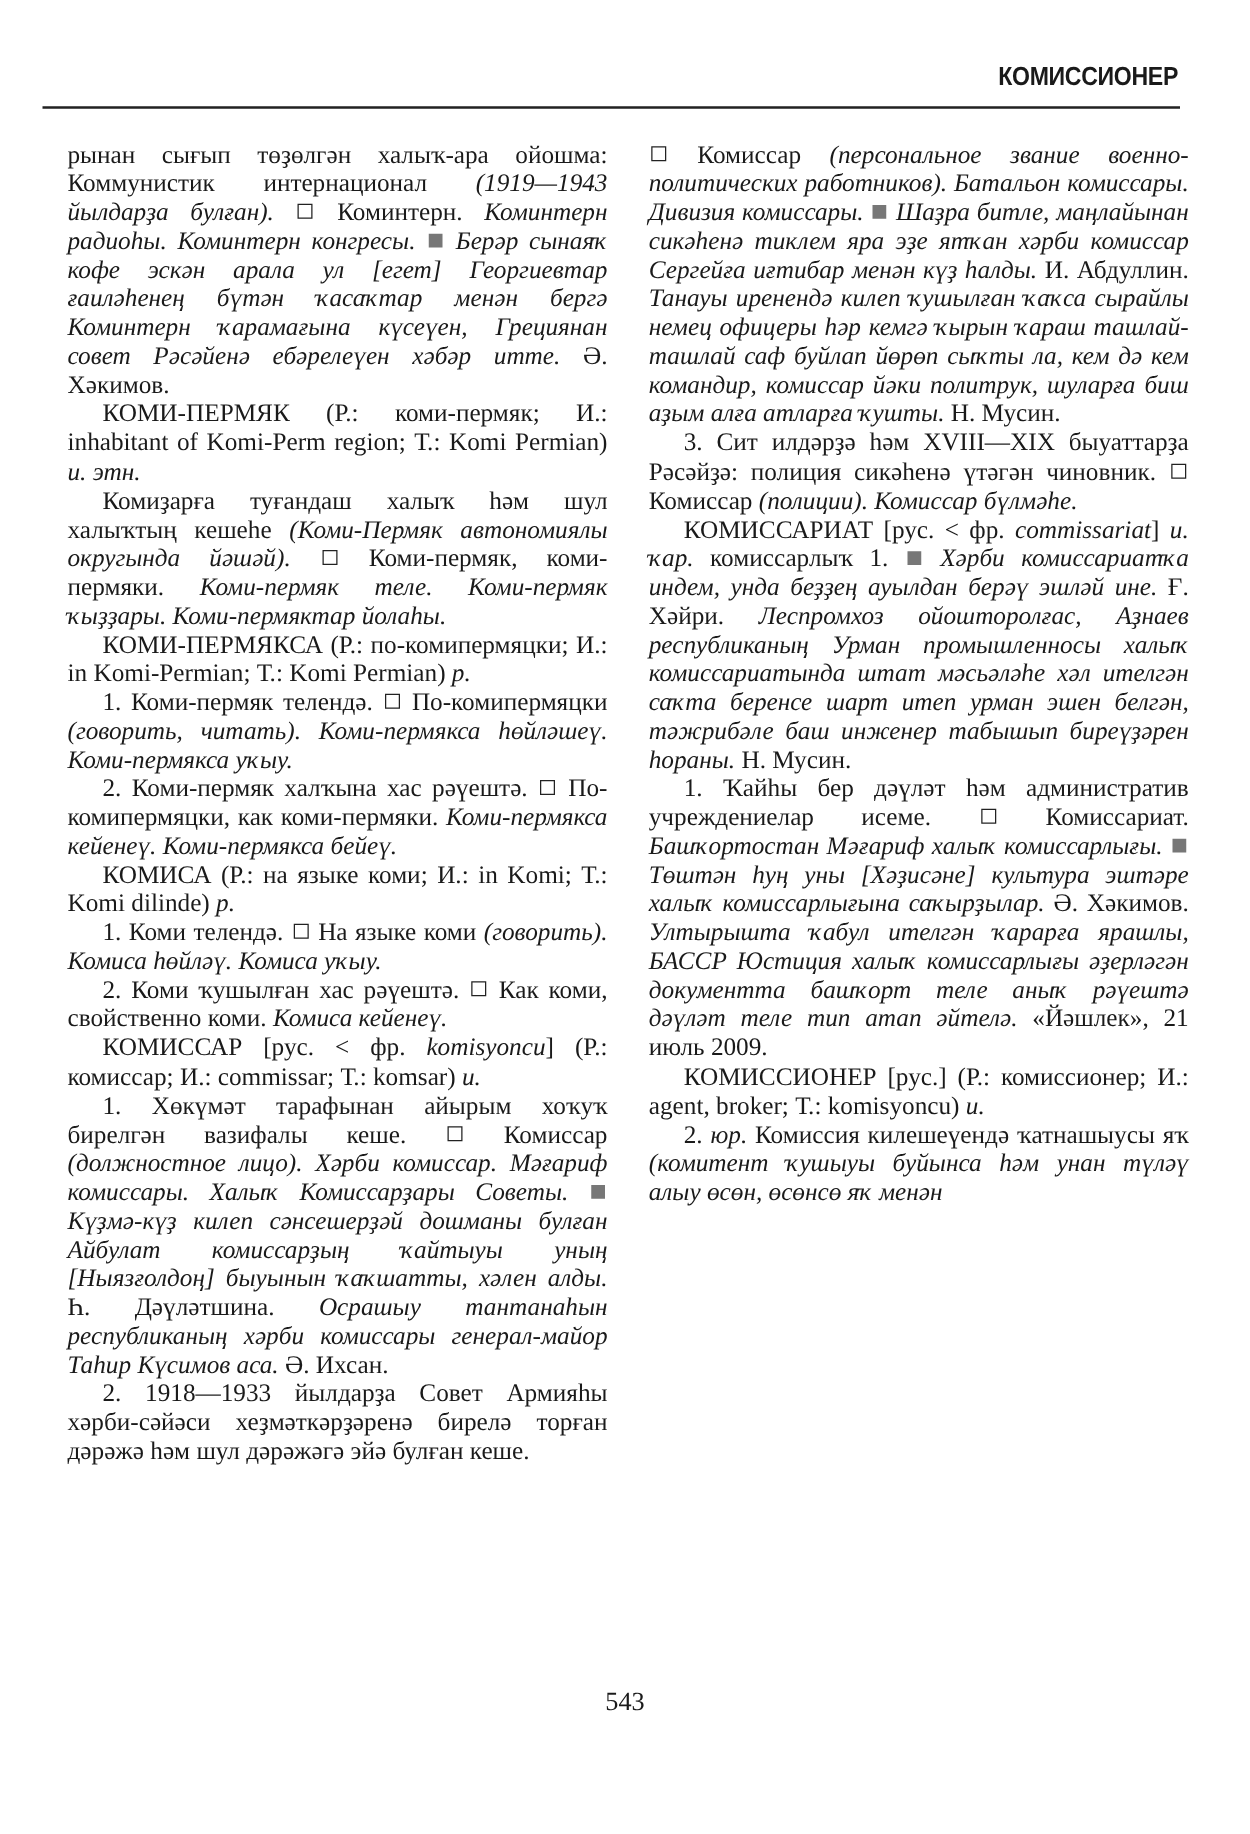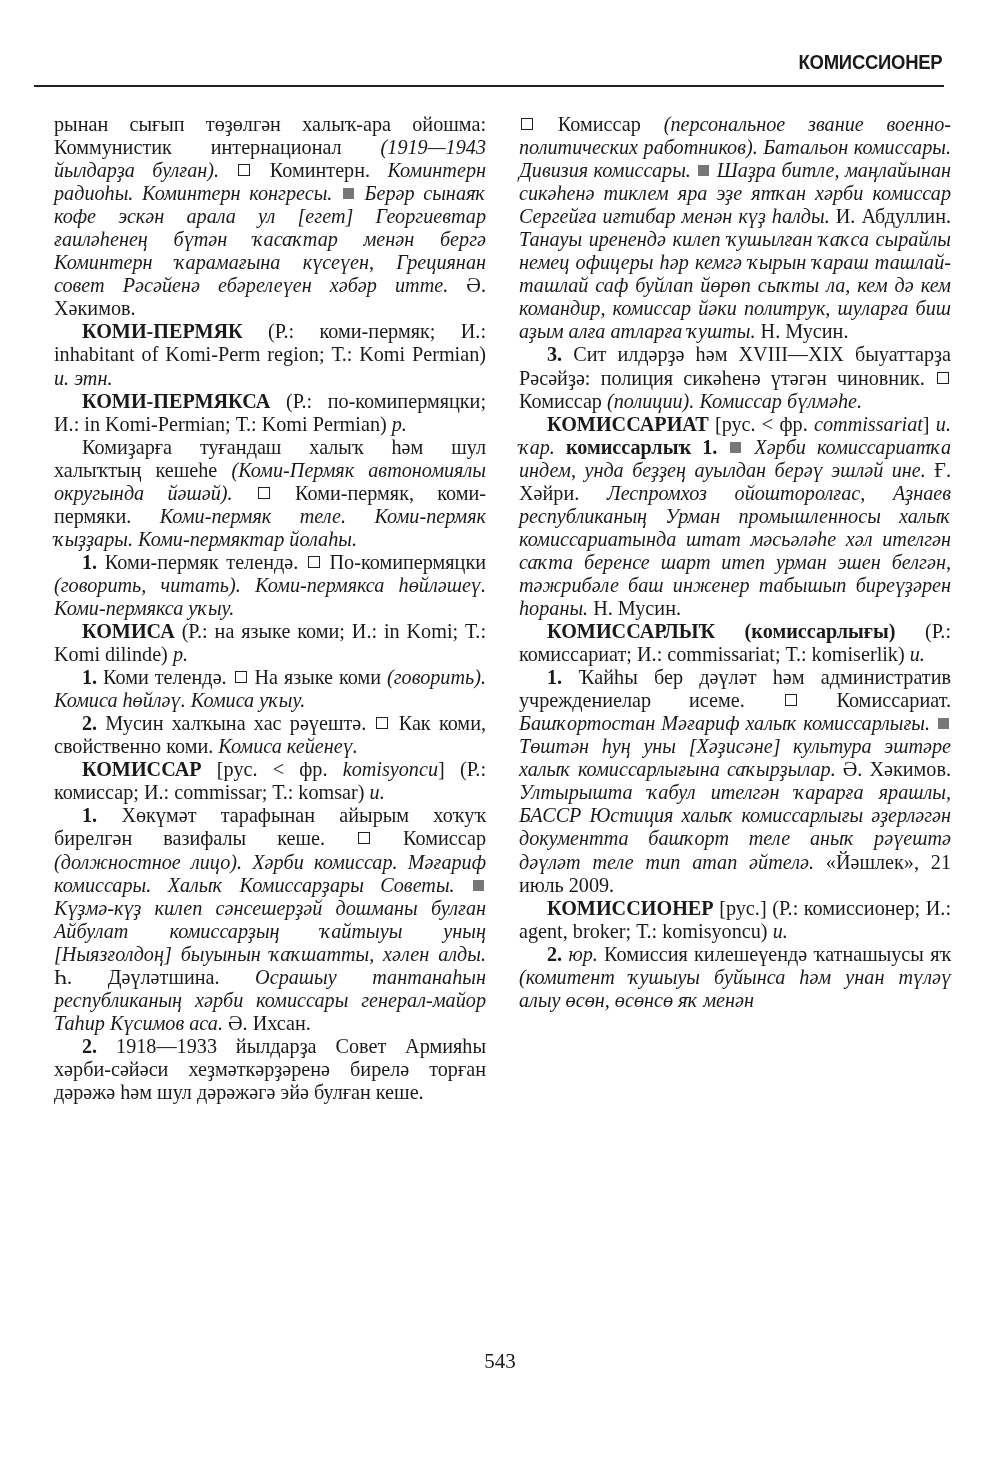--- a/index.html
+++ b/index.html
@@ -4,58 +4,58 @@
 <style>
   html, body { margin: 0; padding: 0; background: #ffffff; }
   body { width: 1000px; height: 1467px; position: relative; overflow: hidden; color: #1a1a1a; font-family: "DejaVu Serif", "Liberation Serif", serif; }
   .running-head { position: absolute; top: 50px; right: 58px; font-family: "Liberation Sans", sans-serif; font-weight: bold; font-size: 21px; letter-spacing: -0.3px; transform: scaleX(0.88); transform-origin: right center; }
   .rule { position: absolute; top: 85px; left: 34px; width: 910px; height: 0; border-top: 2px solid #222; }
   .col { position: absolute; top: 113px; width: 432px; font-family: "Liberation Serif", serif; font-size: 20.2px; line-height: 23.05px; text-align: justify; hyphens: none; }
   .col-left { left: 54px; }
   .col-right { left: 519px; }
   .p { margin: 0; }
   .ind { text-indent: 28px; }
-  .b { font-weight: bold; }
+  .b { font-weight: normal; }
   .i { font-style: italic; margin-top: 44px; }
   .sq { display: inline-block; width: 10px; height: 10px; border: 1.3px solid #222; vertical-align: 1px; margin: 0 2px; }
   .fsq { display: inline-block; width: 11px; height: 11px; background: #777; vertical-align: 1px; margin: 0 2px; }
   .page-number { position: absolute; top: 1349px; left: 0; width: 1000px; text-align: center; font-family: "Liberation Serif", serif; font-size: 21px; }
 </style>
 </head>
 <body>
 
 <div class="running-head">КОМИССИОНЕР</div>
 <div class="rule"></div>
 
 <div class="col col-left">
 
   <p class="p"><span>рынан сығып төҙөлгән халыҡ-ара ойошма: Коммунистик интернационал </span><span class="i">(1919—1943 йылдарҙа булған).</span> <span class="sq"></span><span> Коминтерн. </span><span class="i">Коминтерн радиоһы. Коминтерн конгресы.</span> <span class="fsq"></span> <span class="i">Берәр сынаяҡ кофе эскән арала ул [егет] Георгиевтар ғаиләһенең бүтән ҡасаҡтар менән бергә Коминтерн ҡарамағына күсеүен, Грециянан совет Рәсәйенә ебәрелеүен хәбәр итте.</span><span> Ә. Хәкимов.</span></p>
 
   <p class="p ind"><span class="b">КОМИ-ПЕРМЯК</span><span> (Р.: коми-пермяк; И.: inhabitant of Komi-Perm region; Т.: Komi Permian) </span><span class="i">и. этн.</span></p>
+  <p class="p ind"><span>Комиҙарға туғандаш халыҡ һәм шул халыҡтың кешеһе </span><span class="i">(Коми-Пермяк автономиялы округында йәшәй).</span> <span class="sq"></span><span> Коми-пермяк, коми-пермяки. </span><span class="i">Коми-пермяк теле. Коми-пермяк ҡыҙҙары. Коми-пермяктар йолаһы.</span></p>
+
   <p class="p ind"><span class="b">КОМИ-ПЕРМЯКСА</span><span> (Р.: по-комипермяцки; И.: in Komi-Permian; Т.: Komi Permian) </span><span class="i">р.</span></p>
-
-  <p class="p ind"><span>Комиҙарға туғандаш халыҡ һәм шул халыҡтың кешеһе </span><span class="i">(Коми-Пермяк автономиялы округында йәшәй).</span> <span class="sq"></span><span> Коми-пермяк, коми-пермяки. </span><span class="i">Коми-пермяк теле. Коми-пермяк ҡыҙҙары. Коми-пермяктар йолаһы.</span></p>
   <p class="p ind"><span class="b">1.</span><span> Коми-пермяк телендә. </span><span class="sq"></span><span> По-комипермяцки </span><span class="i">(говорить, читать). Коми-пермякса һөйләшеү. Коми-пермякса уҡыу.</span></p>
+  <p class="p ind"><span class="b">2.</span><span> Коми-пермяк халҡына хас рәүештә. </span><span class="sq"></span><span> По-комипермяцки, как коми-пермяки. </span><span class="i">Коми-пермякса кейенеү. Коми-пермякса бейеү.</span></p>
 
   <p class="p ind"><span class="b">КОМИСА</span><span> (Р.: на языке коми; И.: in Komi; Т.: Komi dilinde) </span><span class="i">р.</span></p>
   <p class="p ind"><span class="b">1.</span><span> Коми телендә. </span><span class="sq"></span><span> На языке коми </span><span class="i">(говорить). Комиса һөйләү. Комиса уҡыу.</span></p>
-  <p class="p ind"><span class="b">2.</span><span> Мусин халҡына хас рәүештә. </span><span class="sq"></span><span> Как коми, свойственно коми. </span><span class="i">Комиса кейенеү.</span></p>
+  <p class="p ind"><span class="b">2.</span><span> Коми ҡушылған хас рәүештә. </span><span class="sq"></span><span> Как коми, свойственно коми. </span><span class="i">Комиса кейенеү.</span></p>
 
   <p class="p ind"><span class="b">КОМИССАР</span><span> [рус. &lt; фр. </span><span class="i">komisyoncu</span><span>] (Р.: комиссар; И.: commissar; Т.: komsar) </span><span class="i">и.</span></p>
   <p class="p ind"><span class="b">1.</span><span> Хөкүмәт тарафынан айырым хоҡуҡ бирелгән вазифалы кеше. </span><span class="sq"></span><span> Комиссар </span><span class="i">(должностное лицо). Хәрби комиссар. Мәғариф комиссары. Халыҡ Комиссарҙары Советы.</span> <span class="fsq"></span> <span class="i">Күҙмә-күҙ килеп сәнсешерҙәй дошманы булған Айбулат комиссарҙың ҡайтыуы уның [Ныязғолдоң] быуынын ҡаҡшатты, хәлен алды.</span><span> Һ. Дәүләтшина. </span><span class="i">Осрашыу тантанаһын республиканың хәрби комиссары генерал-майор Таһир Күсимов аса.</span><span> Ә. Ихсан.</span></p>
   <p class="p ind"><span class="b">2.</span><span> 1918—1933 йылдарҙа Совет Армияһы хәрби-сәйәси хеҙмәткәрҙәренә бирелә торған дәрәжә һәм шул дәрәжәгә эйә булған кеше.</span></p>
 </div>
 
 <div class="col col-right">
 
   <p class="p"><span class="sq"></span><span> Комиссар </span><span class="i">(персональное звание военно-политических работников). Батальон комиссары. Дивизия комиссары.</span> <span class="fsq"></span> <span class="i">Шаҙра битле, маңлайынан сикәһенә тиклем яра эҙе ятҡан хәрби комиссар Сергейға иғтибар менән күҙ һалды.</span><span> И. Абдуллин. </span><span class="i">Танауы иренендә килеп ҡушылған ҡаҡса сырайлы немец офицеры һәр кемгә ҡырын ҡараш ташлай-ташлай саф буйлап йөрөп сыҡты ла, кем дә кем командир, комиссар йәки политрук, шуларға биш аҙым алға атларға ҡушты.</span><span> Н. Мусин.</span></p>
   <p class="p ind"><span class="b">3.</span><span> Сит илдәрҙә һәм XVIII—XIX быуаттарҙа Рәсәйҙә: полиция сикәһенә үтәгән чиновник. </span><span class="sq"></span><span> Комиссар </span><span class="i">(полиции). Комиссар бүлмәһе.</span></p>
 
   <p class="p ind"><span class="b">КОМИССАРИАТ</span><span> [рус. &lt; фр. </span><span class="i">commissariat</span><span>] </span><span class="i">и. ҡар.</span><span class="b"> комиссарлыҡ 1.</span> <span class="fsq"></span> <span class="i">Хәрби комиссариатҡа индем, унда беҙҙең ауылдан берәү эшләй ине.</span><span> Ғ. Хәйри. </span><span class="i">Леспромхоз ойошторолғас, Аҙнаев республиканың Урман промышленносы халыҡ комиссариатында штат мәсьәләһе хәл ителгән саҡта беренсе шарт итеп урман эшен белгән, тәжрибәле баш инженер табышып биреүҙәрен һораны.</span><span> Н. Мусин.</span></p>
 
-  <p class="p ind"><span class="b">КОМИССАРЛЫҠ (комиссарлығы)</span><span> (Р.: комиссариат; И.: commissariat; Т.: komiserlik) </span><span class="i">и.</span></p>
   <p class="p ind"><span class="b">1.</span><span> Ҡайһы бер дәүләт һәм административ учреждениелар исеме. </span><span class="sq"></span><span> Комиссариат. </span><span class="i">Башҡортостан Мәғариф халыҡ комиссарлығы.</span> <span class="fsq"></span> <span class="i">Төштән һуң уны [Хәҙисәне] культура эштәре халыҡ комиссарлығына саҡырҙылар.</span><span> Ә. Хәкимов. </span><span class="i">Ултырышта ҡабул ителгән ҡарарға ярашлы, БАССР Юстиция халыҡ комиссарлығы әҙерләгән документта башҡорт теле аныҡ рәүештә дәүләт теле тип атап әйтелә.</span><span> «Йәшлек», 21 июль 2009.</span></p>
 
   <p class="p ind"><span class="b">КОМИССИОНЕР</span><span> [рус.] (Р.: комиссионер; И.: agent, broker; Т.: komisyoncu) </span><span class="i">и.</span></p>
   <p class="p ind"><span class="b">2.</span><span class="i"> юр.</span><span> Комиссия килешеүендә ҡатнашыусы яҡ </span><span class="i">(комитент ҡушыуы буйынса һәм унан түләү алыу өсөн, өсөнсө яҡ менән</span></p>
 </div>
 
 <div class="page-number">543</div>
 
 </body></html>

